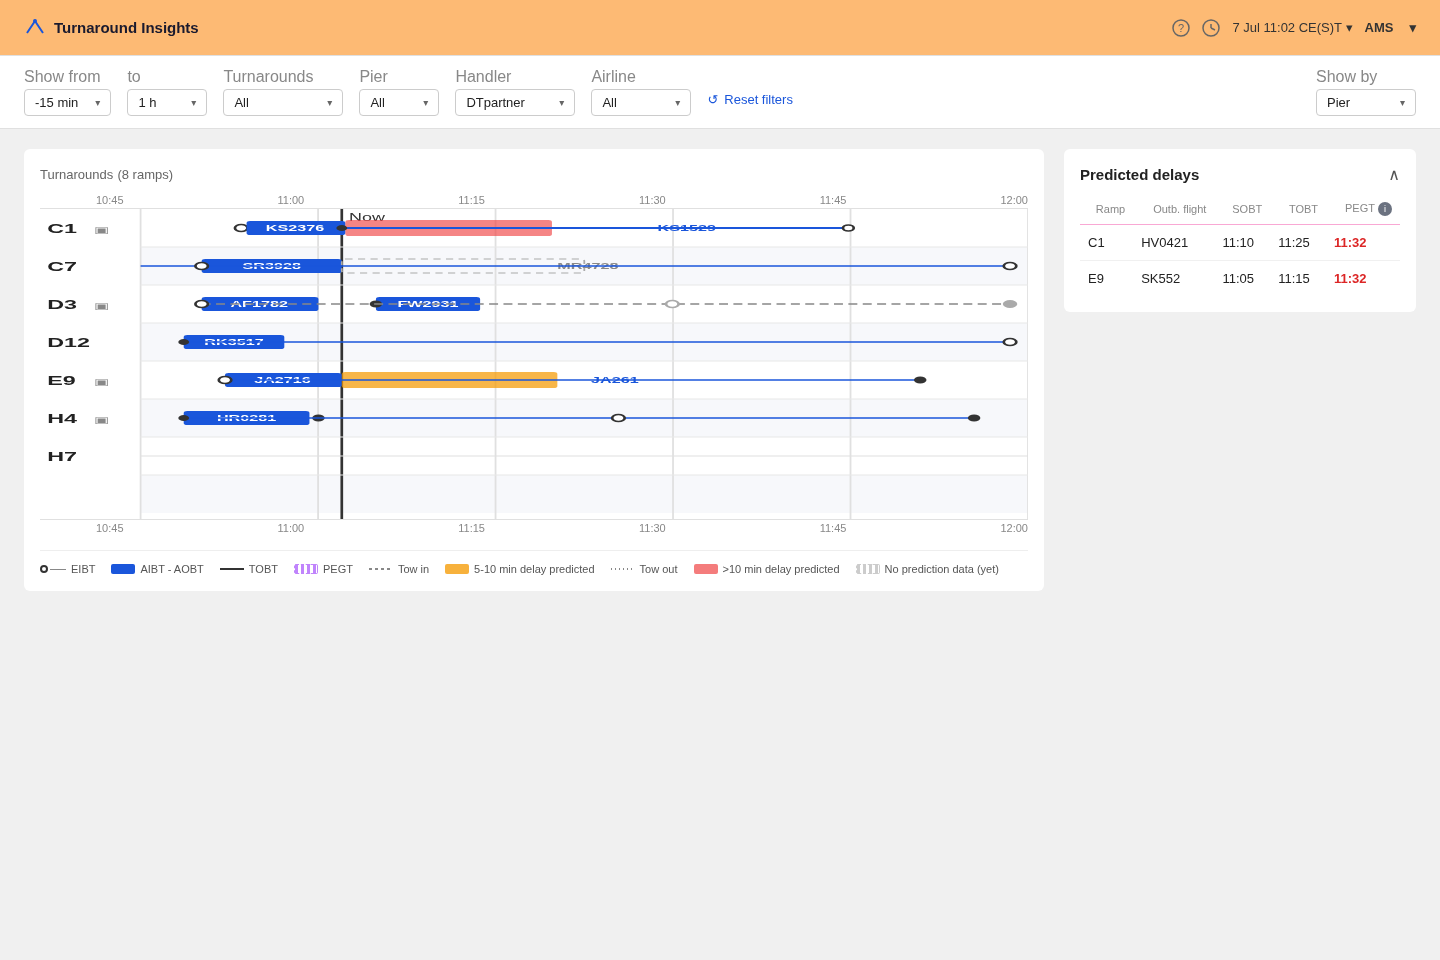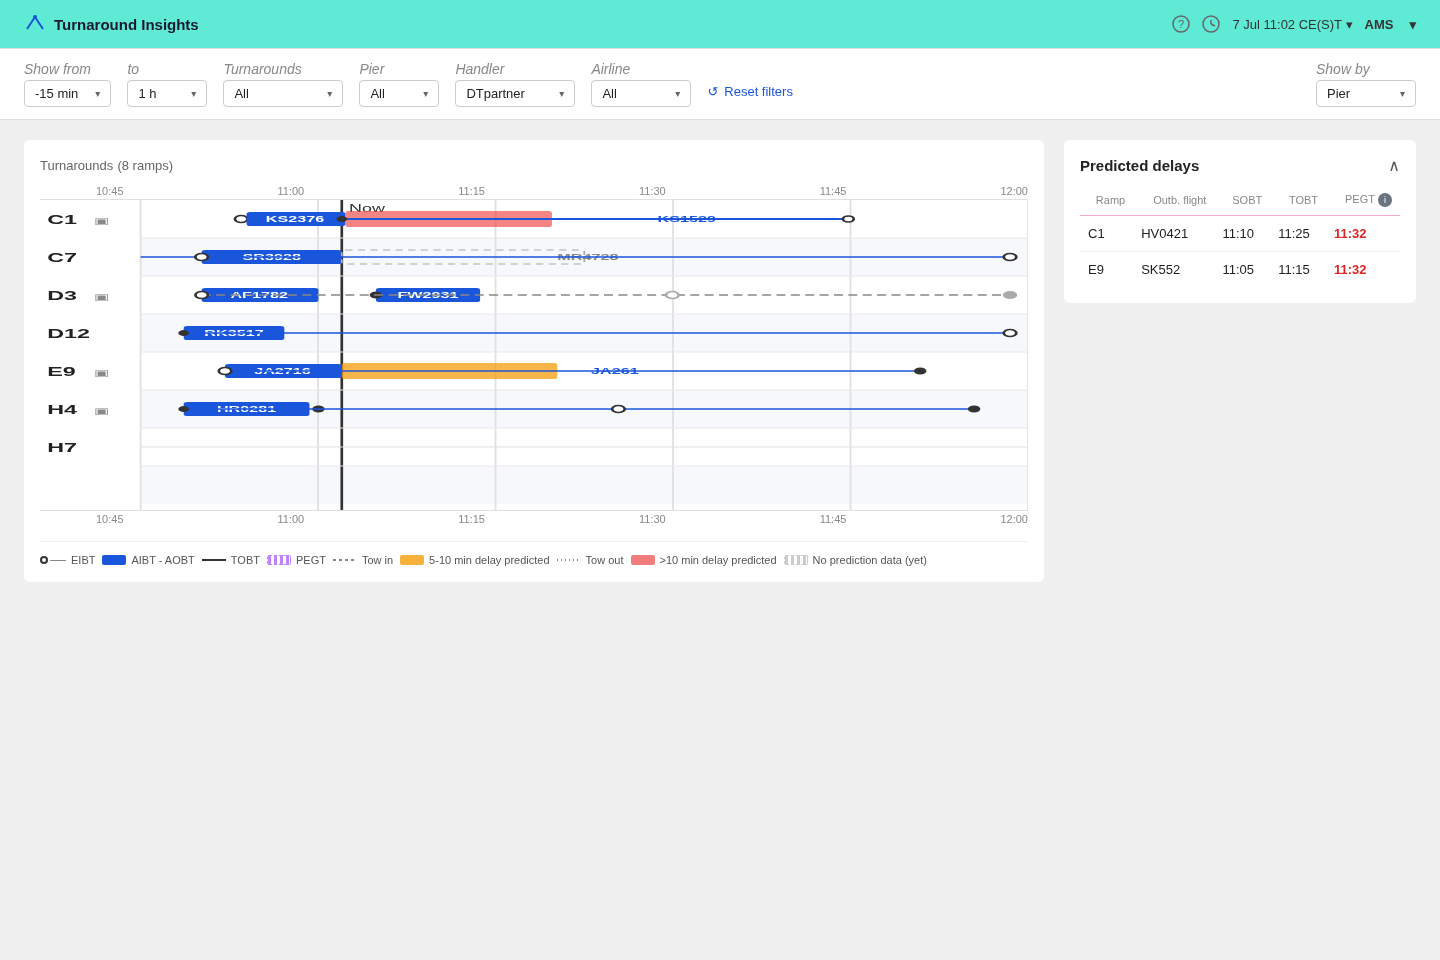--- a/index.html
+++ b/index.html
@@ -1,48 +1,48 @@
 <!DOCTYPE html>
 <html><head>
   <meta charset="utf-8">
   <style>
     * { box-sizing: border-box; margin: 0; padding: 0; }
     body { background: #f0f0f0; font-family: -apple-system, BlinkMacSystemFont, 'Segoe UI', sans-serif; font-size: 13px; color: #222; }
 
     
-    .header { background: #5eead4; height: 49px; display: flex; align-items: center; padding: 0 24px; border-bottom: 1px solid #e0e0e0; gap: 12px; }
+    .header { background: #fdba74; height: 56px; display: flex; align-items: center; padding: 0 24px; border-bottom: 1px solid #e0e0e0; gap: 12px; }
     .header-logo { display: flex; align-items: center; gap: 8px; font-weight: 700; font-size: 15px; color: #1a1a2e; }
     .header-spacer { flex: 1; }
     .header-actions { display: flex; align-items: center; gap: 12px; }
     .header-btn { background: none; border: none; cursor: pointer; color: #555; display: flex; align-items: center; gap: 4px; font-size: 13px; }
     .header-datetime { display: flex; align-items: center; gap: 4px; font-size: 13px; color: #333; cursor: pointer; }
     .header-airport { display: flex; align-items: center; gap: 16px; font-size: 13px; color: #333; cursor: pointer; font-weight: 600; }
 
     
     .filters-bar { background: #fff; padding: 12px 24px; display: flex; align-items: center; gap: 16px; border-bottom: 1px solid #e0e0e0; flex-wrap: wrap; }
     .filter-group { display: flex; flex-direction: column; gap: 3px; }
-    .filter-label { font-size: 14px; color: #888; font-style: italic; }
+    .filter-label { font-size: 16px; color: #888; }
     .filter-select { display: flex; align-items: center; gap: 17px; border: 1px solid #ccc; border-radius: 4px; padding: 5px 10px; background: #fff; cursor: pointer; font-size: 13px; min-width: 80px; }
     .filter-select .chevron { font-size: 10px; color: #666; margin-left: auto; }
     .filter-reset { display: flex; align-items: center; gap: 6px; color: #1a56db; cursor: pointer; font-size: 13px; margin-top: 14px; }
     .sort-group { margin-left: auto; display: flex; flex-direction: column; gap: 3px; }
 
     
     .main { padding: 20px 24px; display: flex; gap: 20px; }
 
     
     .turnarounds-panel { background: #fff; border-radius: 6px; padding: 16px; flex: 1; min-width: 0; }
     .panel-title { font-weight: 700; font-size: 15px; margin-bottom: 12px; }
     .panel-title span { font-weight: 400; font-size: 13px; color: #666; }
 
     
     .gantt-container { position: relative; overflow: hidden; }
 
     
-    .legend { display: flex; flex-wrap: wrap; gap: 8px 7px; margin-top: 12px; }
+    .legend { display: flex; flex-wrap: wrap; gap: 8px 16px; margin-top: 12px; }
     .legend-item { display: flex; align-items: center; gap: 5px; font-size: 11px; color: #555; }
     .legend-line { width: 24px; height: 2px; background: #333; }
     .legend-bar { width: 24px; height: 10px; border-radius: 2px; }
     .legend-bar-blue { background: #1a56db; }
     .legend-bar-orange { background: #f59e0b; opacity: 0.8; }
     .legend-bar-red { background: #ef4444; opacity: 0.7; }
     .legend-dot { width: 8px; height: 8px; border-radius: 50%; border: 2px solid #333; background: #fff; }
 
     
     .delays-panel { background: #fff; border-radius: 6px; padding: 16px; width: 352px; flex-shrink: 0; align-self: flex-start; }

